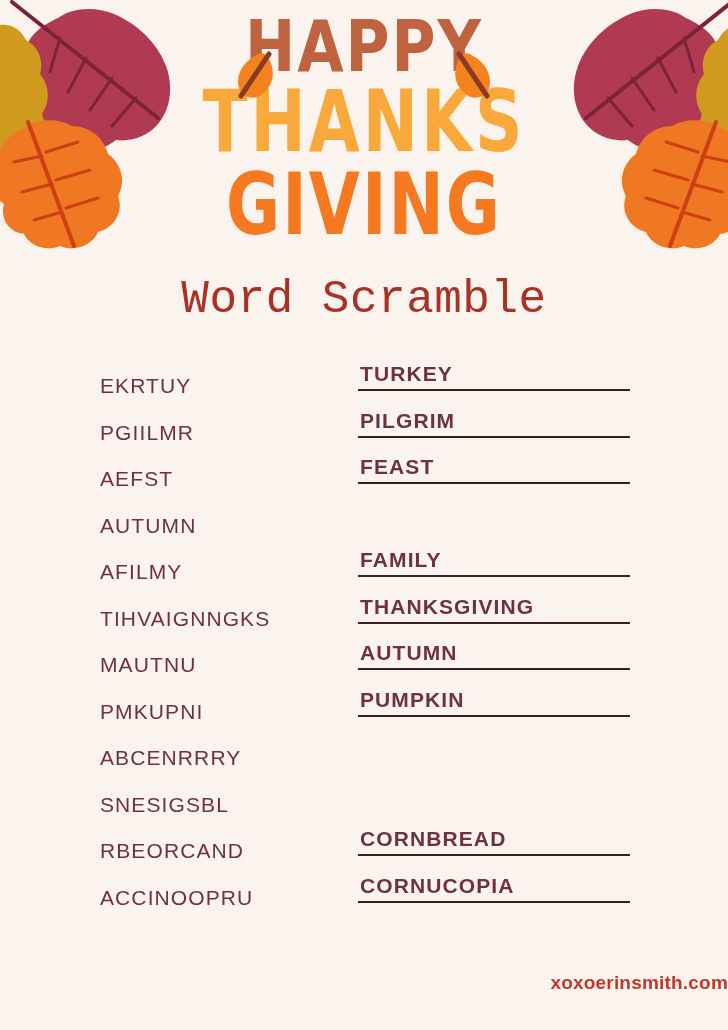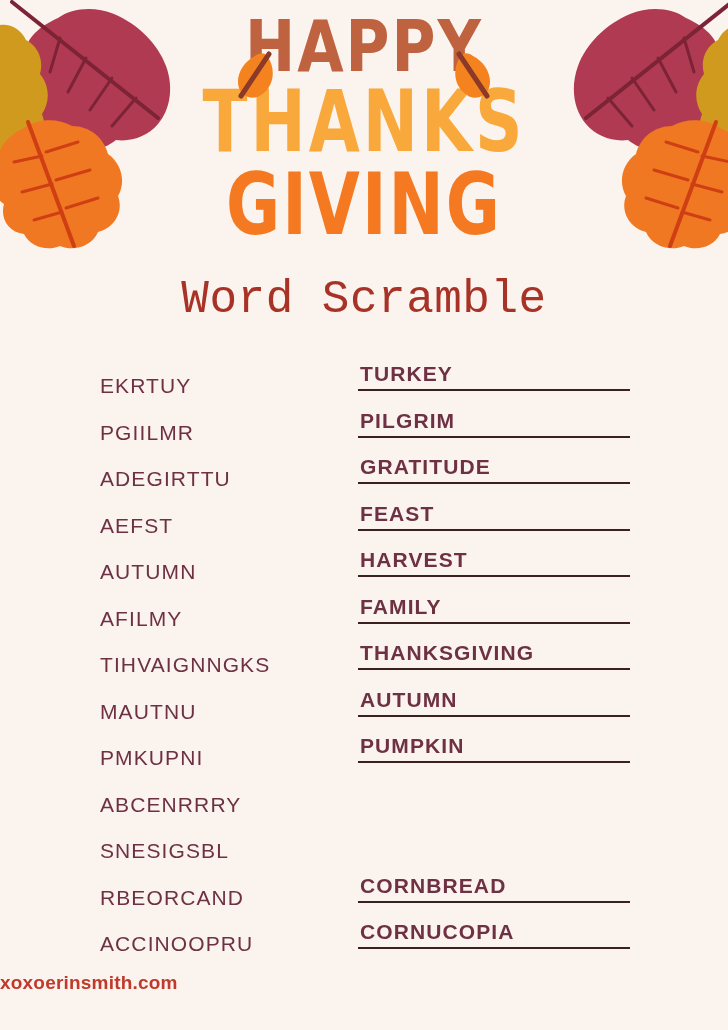--- a/index.html
+++ b/index.html
@@ -135,21 +135,21 @@
     font-weight: 700;
     white-space: nowrap;
   }
 
   
   .footer {
     position: absolute;
     bottom: 36px;
     left: 0;
     width: 728px;
-    text-align: left;
+    text-align: right;
     font-size: 19px;
     font-weight: bold;
     color: #c0392b;
     letter-spacing: 0.2px;
   }
 </style>
 </head>
 <body>
 
 <div class="page">
@@ -243,36 +243,27 @@
         <span class="answer">TURKEY</span>
       </span>
     </div>
     <div class="row">
       <span class="scramble">PGIILMR</span>
       <span class="answer-slot">
         <span class="answer">PILGRIM</span>
       </span>
     </div>
     <div class="row">
-      <span class="scramble">ADEGIRTTU</span>
-      <span class="answer-slot">
-        <span class="answer">GRATITUDE</span>
-      </span>
-    </div>
-    <div class="row">
       <span class="scramble">AEFST</span>
       <span class="answer-slot">
         <span class="answer">FEAST</span>
       </span>
     </div>
     <div class="row">
       <span class="scramble">AUTUMN</span>
-      <span class="answer-slot">
-        <span class="answer">HARVEST</span>
-      </span>
     </div>
     <div class="row">
       <span class="scramble">AFILMY</span>
       <span class="answer-slot">
         <span class="answer">FAMILY</span>
       </span>
     </div>
     <div class="row">
       <span class="scramble">TIHVAIGNNGKS</span>
       <span class="answer-slot">

